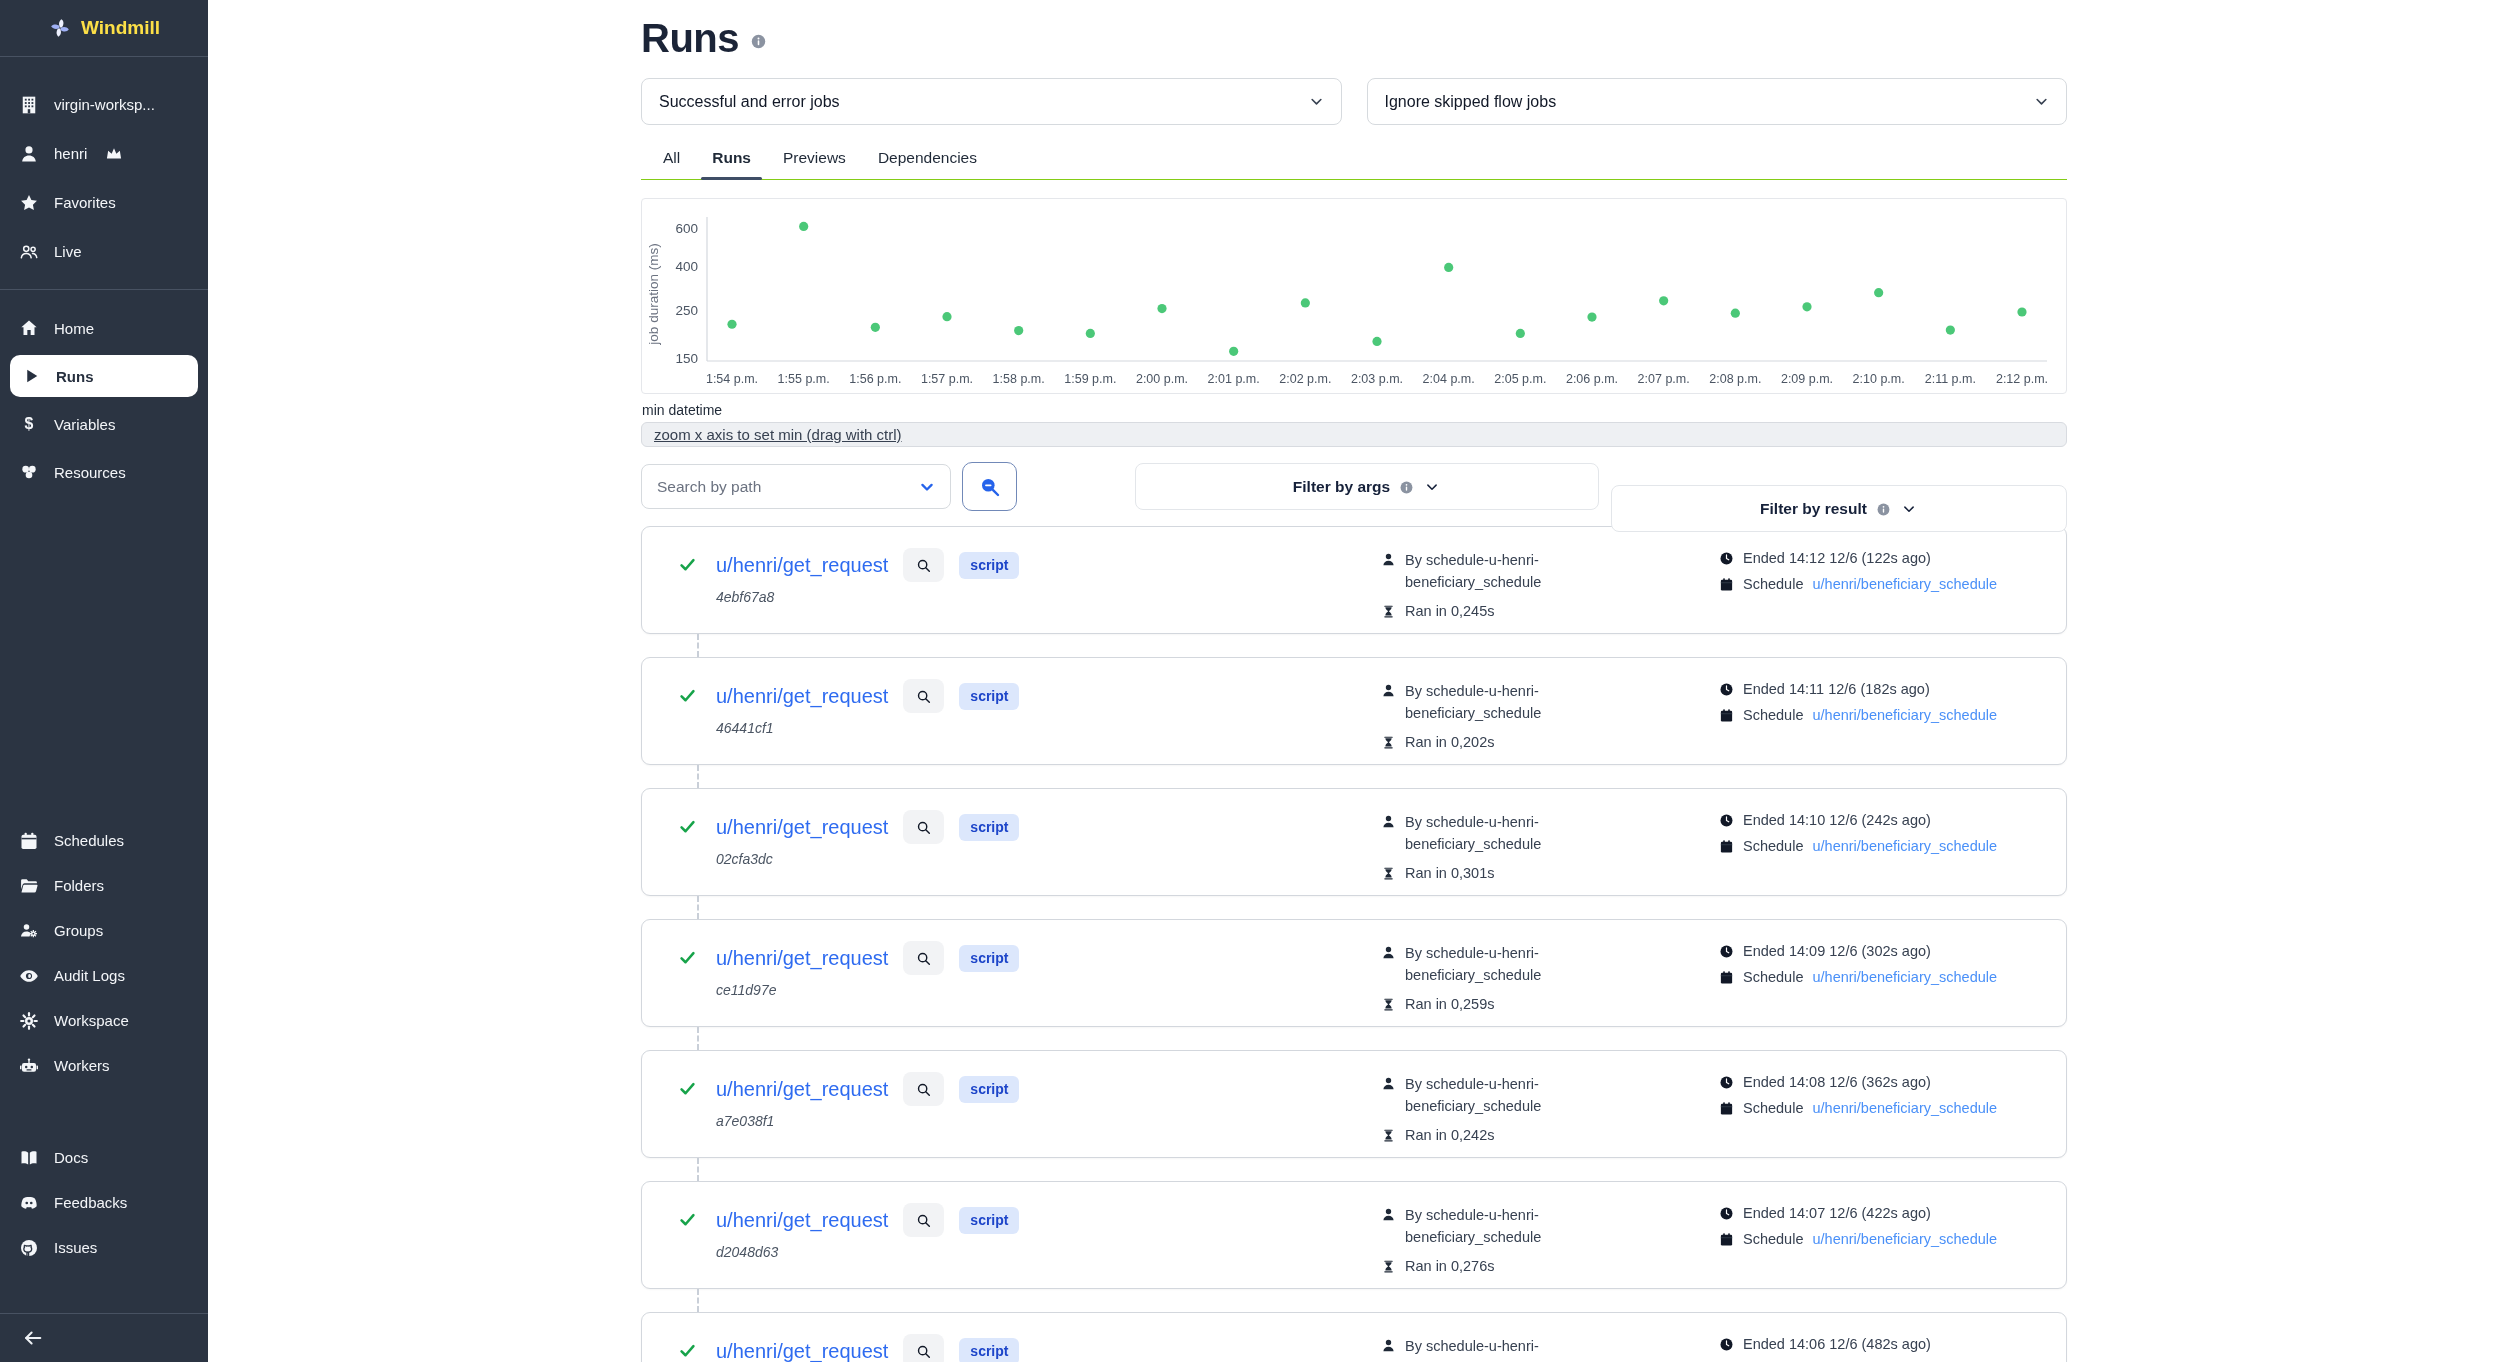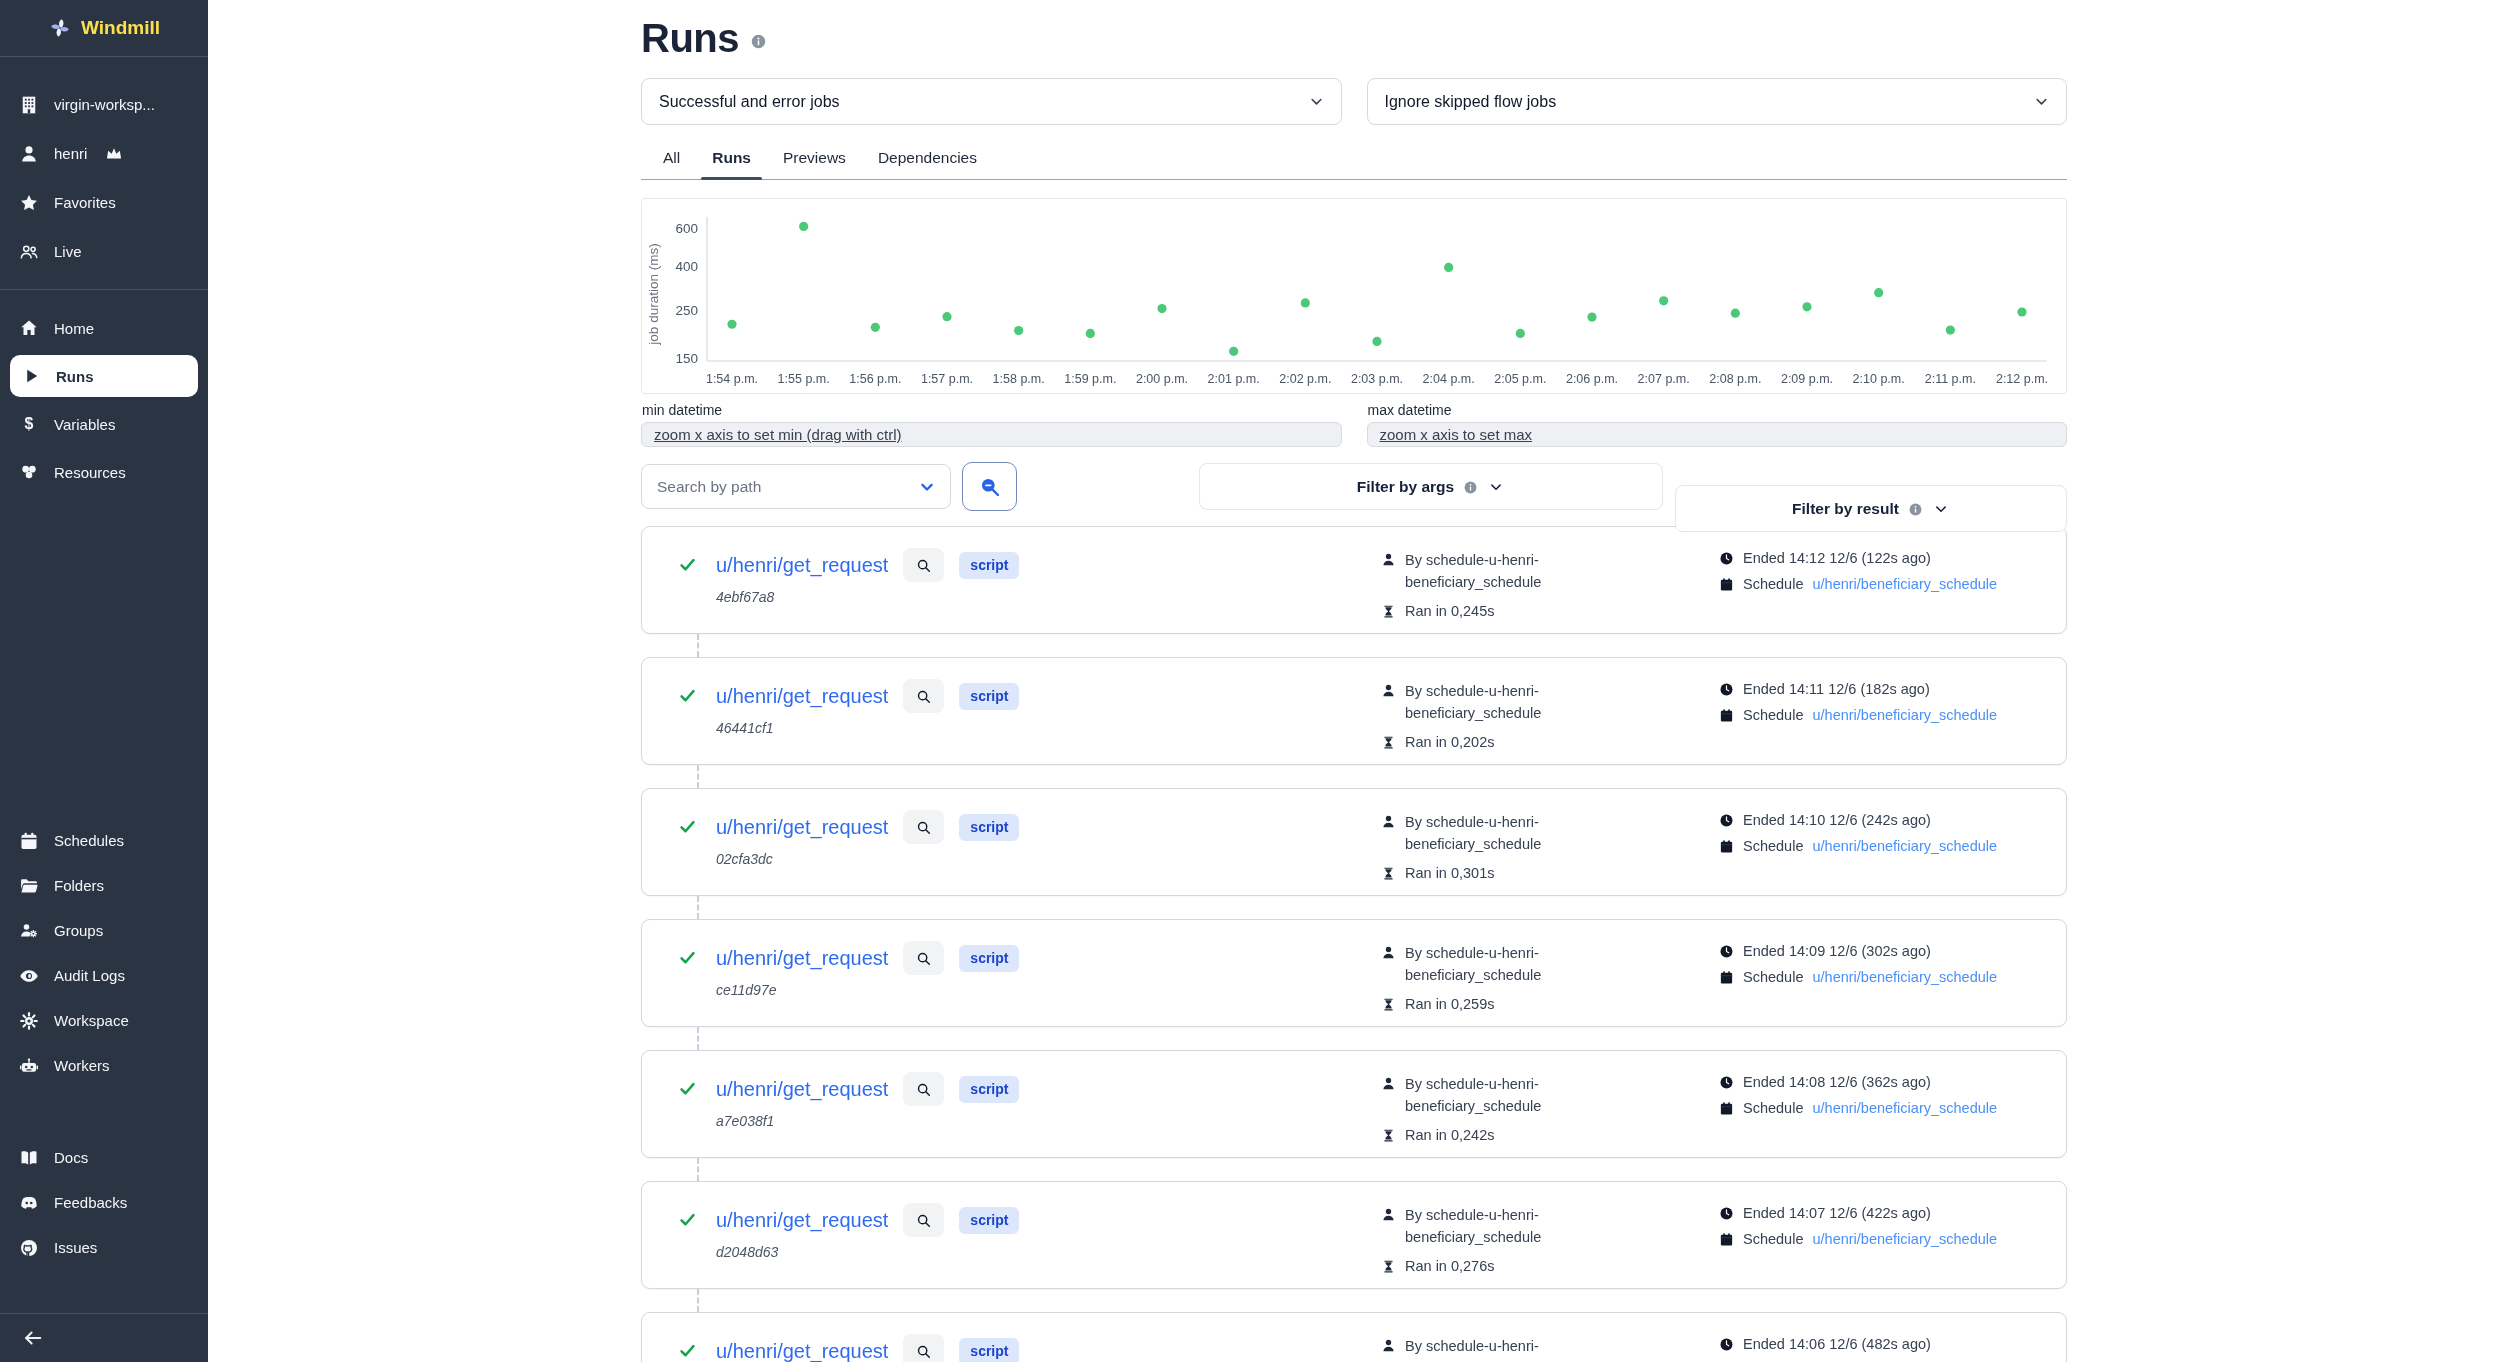--- a/index.html
+++ b/index.html
@@ -67,21 +67,21 @@
     font-size:15.5px; color:#6b7280; cursor:pointer; }
   .search-select .ic { width:20px; height:20px; color:#2563eb; }
   .zoom-btn { width:55px; height:49px; margin-left:11px; background:#fff; border:1.6px solid #7189b8;
     border-radius:10px; display:flex; align-items:center; justify-content:center; cursor:pointer; }
   .zoom-btn .ic { width:24px; height:24px; }
   .search-spacer { flex:1; }
   .filter-btn { height:47px; background:#fff; border:1px solid #e3e6ea; border-radius:8px;
     display:flex; align-items:center; justify-content:center; gap:9px; font-size:15.5px;
     font-weight:600; color:#16213a; cursor:pointer;margin-left:12px; }
   .filter-btn.args { width:464px; }
-  .filter-btn.result { width:392px; margin-left:12px;margin-top:44px; }
+  .filter-btn.result { width:456px; margin-left:12px;margin-top:44px; }
   .filter-btn .info-ic { margin-top:2px; width:15px; height:15px; }
   .filter-btn .chev { width:18px; height:18px; color:#16213a; display:inline-flex; }
 
   .runs-list { margin-top:15px; }
   .card { height:108px; background:#fff; border:1px solid #d3d7dd; border-radius:9px;
     box-shadow:0 1px 2px rgba(0,0,0,.04); display:grid; grid-template-columns:703px 338px 1fr;
     padding:21px 20px 0 36px; cursor:pointer; }
   .connector { height:23px; border-left:2px dashed #c9cfd8; margin-left:56px; }
   .run-left { display:flex; align-items:flex-start; }
   .check-ic { width:19px; height:19px; color:#17a34a; margin-top:7px; flex:none; display:inline-flex; }
@@ -426,24 +426,20 @@
           <text x="1380" y="184" text-anchor="middle" font-size="12.5" fill="#4b5563" font-family="Liberation Sans, sans-serif">2:12 p.m.</text>
           <circle cx="1380" cy="112.99174884706514" r="4.6" fill="#4bc878"></circle>
         </svg>
       </div>
 
     <div class="dt-row">
       <div class="dt-col">
         <div class="dt-label">min datetime</div>
         <div class="dt-input">zoom x axis to set min (drag with ctrl)</div>
       </div>
-      <div class="dt-col">
-        <div class="dt-label">max datetime</div>
-        <div class="dt-input">zoom x axis to set max</div>
-      </div>
     </div>
 
     <div class="search-row">
       <div class="search-select">
         <span>Search by path</span>
         <span class="ic">
             <svg viewBox="0 0 24 24" fill="none" stroke="#2563eb" stroke-width="2.8" stroke-linecap="round" stroke-linejoin="round">
               <path d="M6.5 9.5 12 15l5.5-5.5"></path>
             </svg>
           </span>

